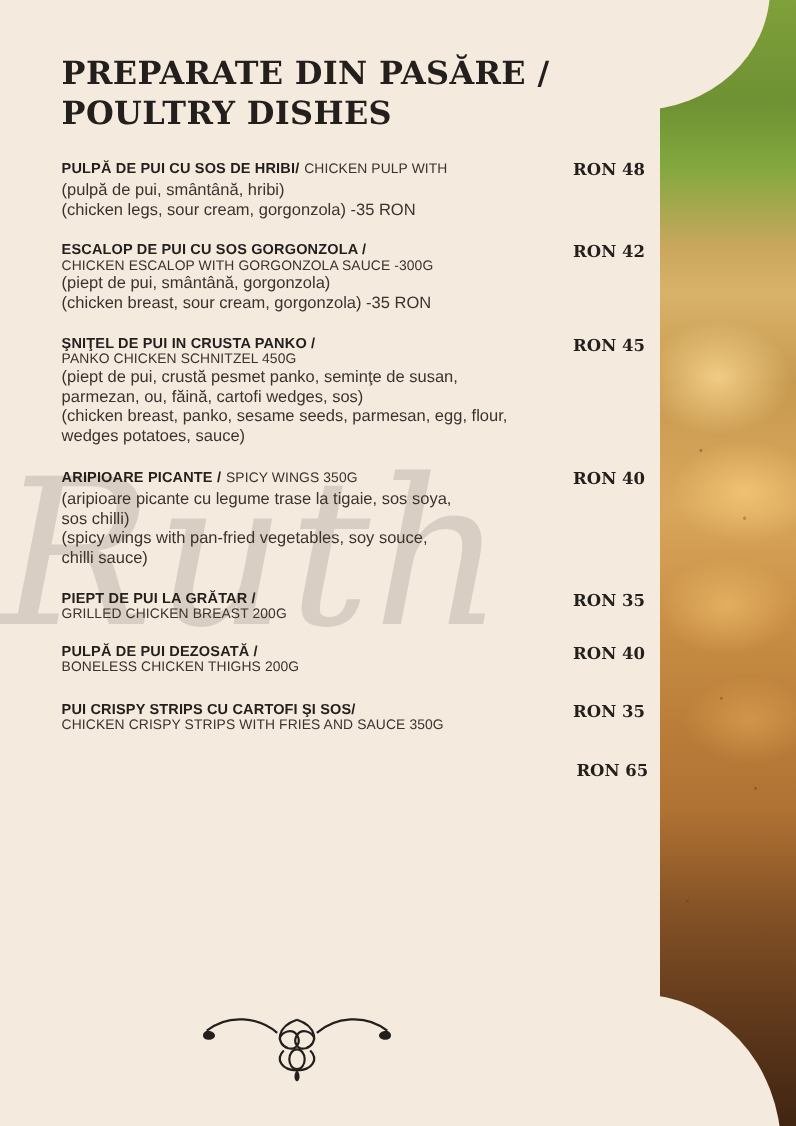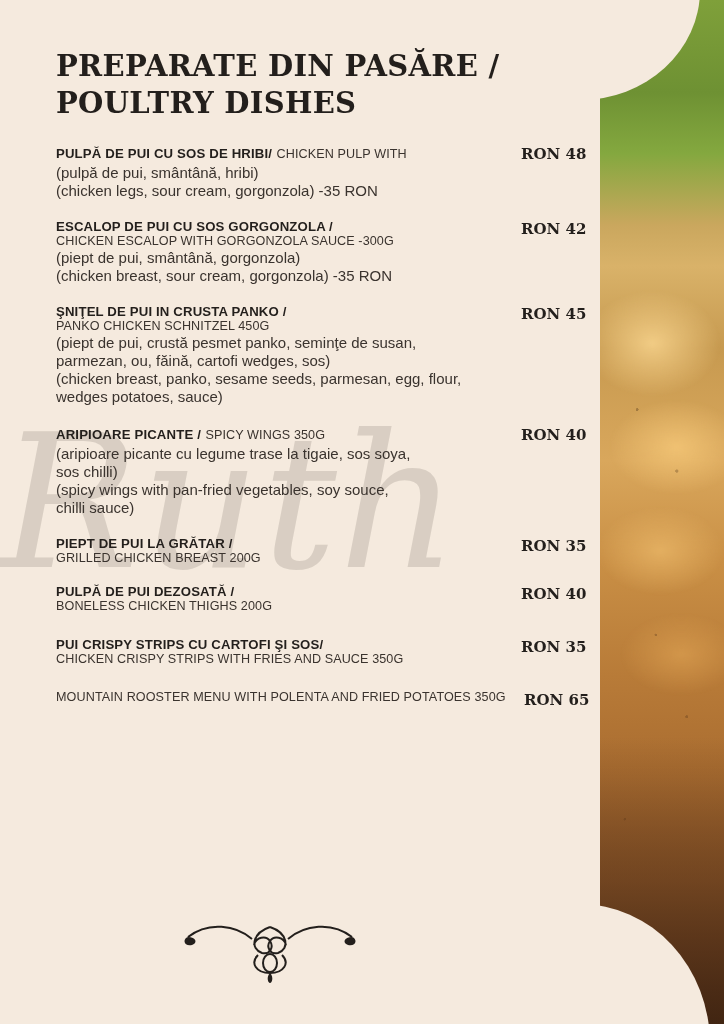--- a/index.html
+++ b/index.html
@@ -297,21 +297,20 @@
             <div class="name-ro">PUI CRISPY STRIPS CU CARTOFI ŞI SOS/</div>
             <div class="name-en">CHICKEN CRISPY STRIPS WITH FRIES AND SAUCE 350G</div>
           </div>
           <div class="price">RON 35</div>
         </div>
       </div>
 
       <div class="item">
         <div class="item-head">
           <div class="names" style="max-width:470px;">
-            <div class="name-en">MOUNTAIN ROOSTER MENU WITH POLENTA AND FRIED POTATOES  350G</div>
           </div>
           <div class="price">RON 65</div>
         </div>
       </div>
 
     </div>
   </div>
 
   <div class="ornament">
     <svg width="180" height="70" viewBox="0 0 180 70" fill="none" stroke="#231f1c" stroke-width="2">

